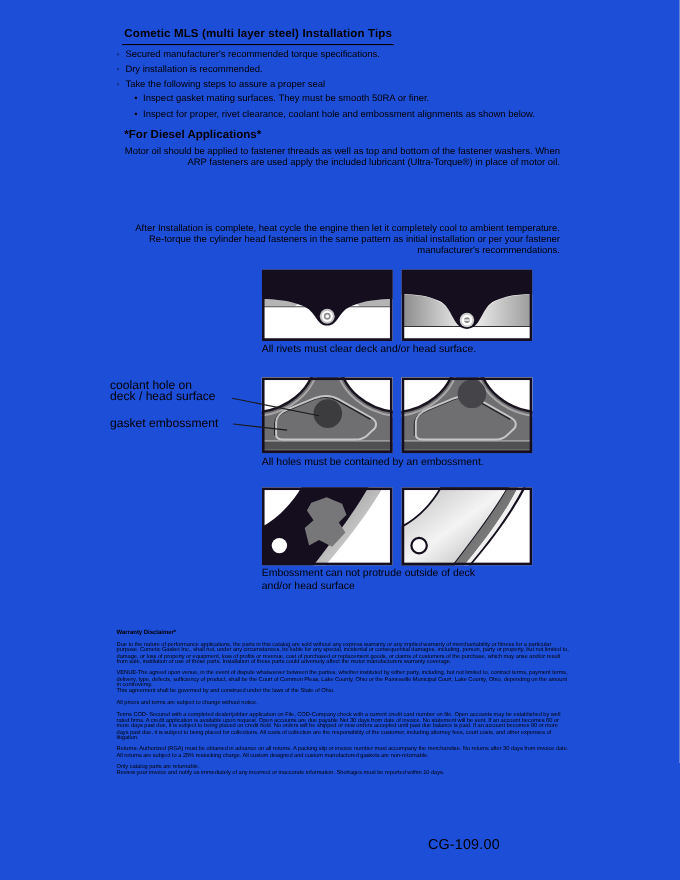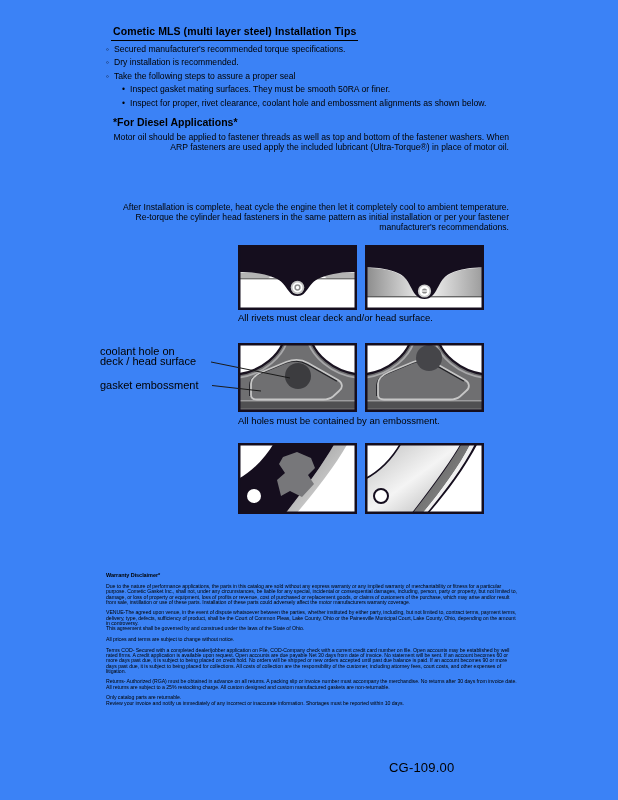--- a/index.html
+++ b/index.html
@@ -1,16 +1,16 @@
 <!DOCTYPE html>
 <html><head>
 <meta charset="utf-8">
 <style>
   html,body{margin:0;padding:0;background:#e8e8e8;}
-  .page{position:relative;width:618px;height:800px;background:#3b82f6;
+  .page{position:relative;width:618px;height:800px;background:#1d4ed8;
         font-family:"Liberation Sans",sans-serif;color:#000;overflow:hidden;}
 
   .title{position:absolute;left:111px;top:25px;font-size:10.5px;font-weight:bold;
          letter-spacing:.1px;border-bottom:1.6px solid #000;padding:0 2px 2.5px 2px;}
 
   .bullets{position:absolute;left:106px;top:43px;width:402px;font-size:8.6px;line-height:13.4px;}
   .b-item{display:flex;}
   .b-item .marker{width:8px;flex:0 0 8px;font-size:8px;}
   .b-sub{padding-left:16px;}
   .b-sub .marker{font-size:8.6px;}
@@ -209,20 +209,24 @@
       <rect width="119" height="71" fill="#ffffff"></rect>
       <path d="M36,0 L97,0 C84,23 64,49 47,71 L0,71 L0,36 C15,28 28,14 36,0 Z" fill="url(#g3w)" stroke="#150e1e" stroke-width="1.6"></path>
       <path d="M97,0 L106,0 C93,26 72,53 57,71 L47,71 C64,49 84,23 97,0 Z" fill="url(#g3d)"></path>
       <path d="M106,0 L110.5,0 C97,26 76,53 61,71 L57,71 C72,53 93,26 106,0 Z" fill="#f0f0f0"></path>
       <path d="M110.5,0 L113,0 C99,27 78,54 63,71 L61,71 C76,53 97,27 110.5,0 Z" fill="#150e1e"></path>
       <circle cx="16" cy="53" r="7" fill="#ffffff" stroke="#150e1e" stroke-width="2"></circle>
       <rect x="1.25" y="1.25" width="116.5" height="68.5" fill="none" stroke="#150e1e" stroke-width="2.5"></rect>
     </svg>
   </div>
 
+  <div class="cap cap3">
+    <span>Embossment can not protrude outside of deck</span><br>
+    <span>and/or head surface</span>
+  </div>
 
   <div class="disclaimer">
     <div class="dh">Warranty Disclaimer*</div>
     <p>Due to the nature of performance applications, the parts in this catalog are sold without any express warranty or any implied warranty of merchantability or fitness for a particular purpose.  Cometic Gasket Inc., shall not, under any circumstances, be liable for any special, incidental or consequential damages, including, person, party or property, but not limited to, damage, or loss of property or equipment, loss of profits or revenue, cost of purchased or replacement goods, or claims of customers of the purchase, which may arise and/or result from sale, instillation or use of these parts.  Installation of these parts could adversely affect the motor manufacturers warranty coverage.</p>
     <p class="tight">VENUE-The agreed upon venue, in the event of dispute whatsoever between the parties, whether instituted by either party, including, but not limited to, contract terms, payment terms, delivery, type, defects, sufficiency of product, shall be the Court of Common Pleas, Lake County, Ohio or the Painesville Municipal Court, Lake County, Ohio, depending on the amount in controversy.</p>
     <p>This agreement shall be governed by and construed under the laws of the State of Ohio.</p>
     <p>All prices and terms are subject to change without notice.</p>
     <p>Terms COD- Secured with a completed dealer/jobber application on File, COD-Company check with a current credit card number on file.  Open accounts may be established by well rated firms.  A credit application is available upon request.  Open accounts are due payable Net 30 days from date of invoice.  No statement will be sent.  If an account becomes 60 or more days past due, it is subject to being placed on credit hold.  No orders will be shipped or new orders accepted until past due balance is paid.  If an account becomes 90 or more days past due, it is subject to being placed for collections.  All costs of collection are the responsibility of the customer, including attorney fees, court costs, and other expenses of litigation.</p>
     <p>Returns- Authorized (RGA) must be obtained in advance on all returns.  A packing slip or invoice number must accompany the merchandise.  No returns after 30 days from invoice date.  All returns are subject to a 25% restocking charge.  All custom designed and custom manufactured gaskets are non-returnable.</p>
     <p class="tight">Only catalog parts are returnable.</p>

